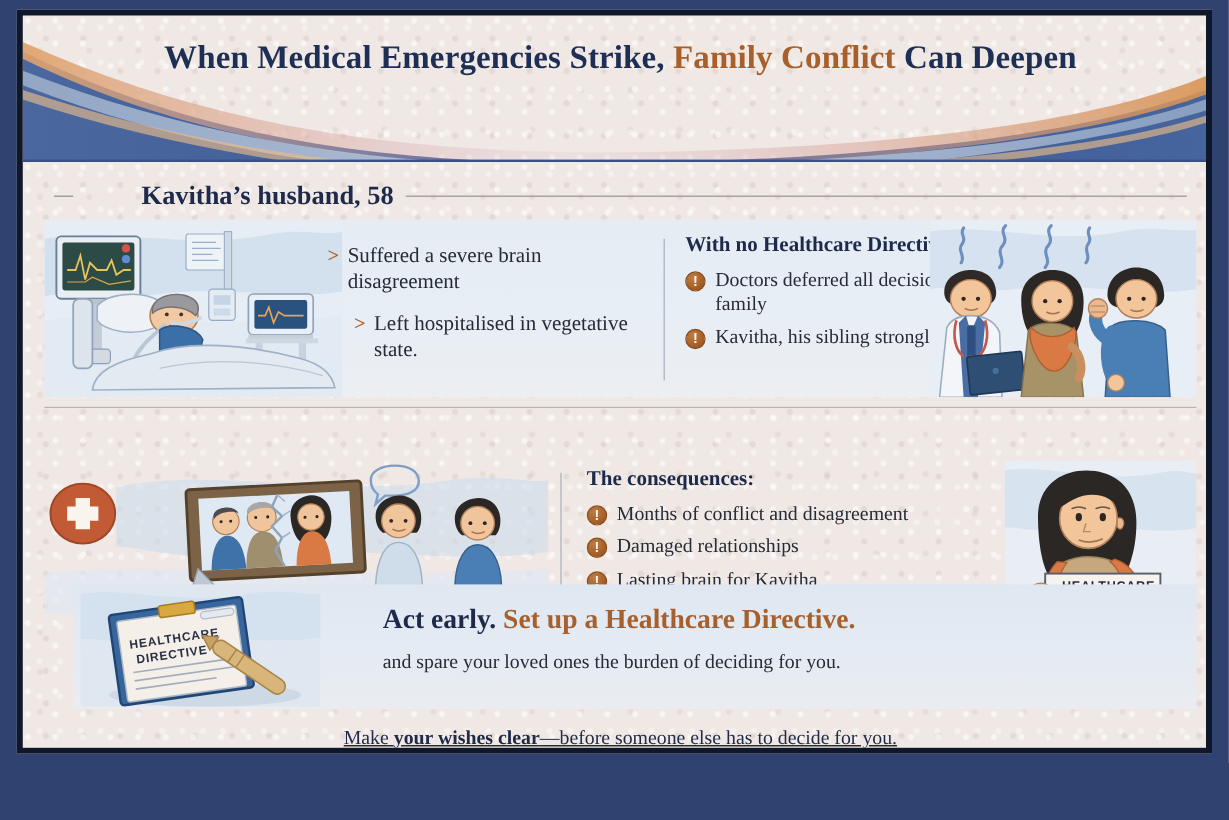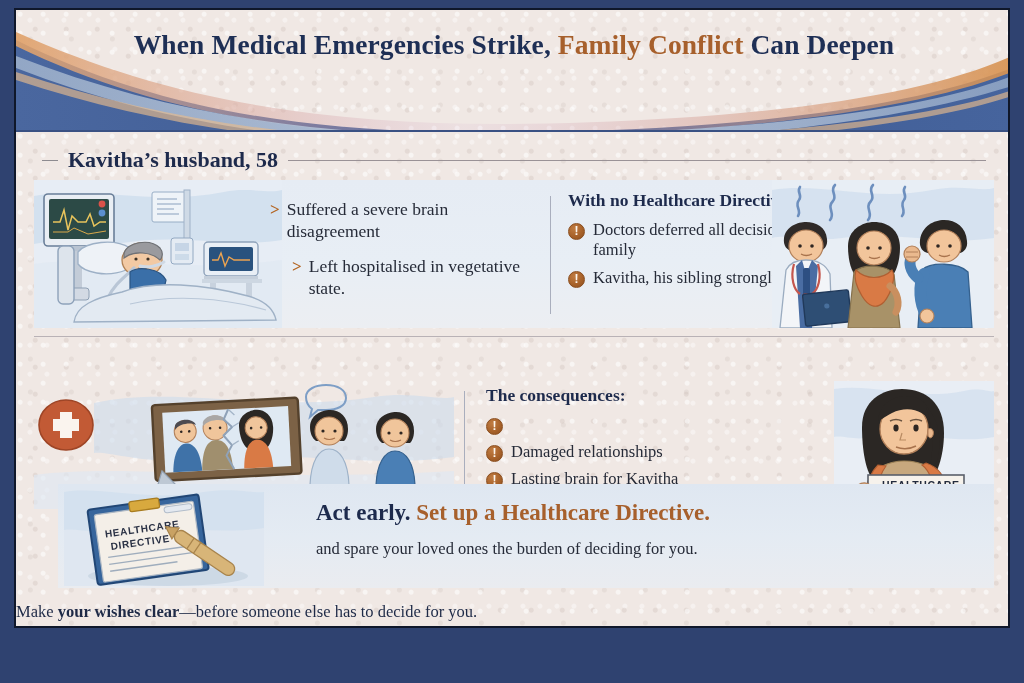--- a/index.html
+++ b/index.html
@@ -18,21 +18,21 @@
   }
 
   
   #poster {
     position: absolute;
     left: 14px;
     top: 8px;
     width: 996px;
     height: 620px;
     background: #efe7e3;
-    border: 2px solid #0f172a;
+    border: 5px solid #0f172a;
     overflow: hidden;
   }
 
   .paper {
     background-color: #f0e8e4;
     background-image:
       radial-gradient(circle at 18% 22%, rgba(255,255,255,.55) 0 2px, transparent 3px),
       radial-gradient(circle at 62% 71%, rgba(198,184,178,.30) 0 2px, transparent 3px),
       radial-gradient(circle at 82% 35%, rgba(255,255,255,.40) 0 2px, transparent 3px),
       radial-gradient(circle at 35% 88%, rgba(200,188,182,.25) 0 2px, transparent 3px);
@@ -105,20 +105,21 @@
   .rule-stub {
     width: 16px; height: 1px;
     background: #8d8b90;
     flex: none;
   }
   #sec1-title {
     font-size: 22px;
     font-weight: bold;
     color: #1d2a4c;
     white-space: nowrap;
+    margin-left: 47px;
   }
   .rule-long {
     flex: 1 1 auto;
     height: 1px;
     background: #9a9296;
   }
 
   
   #row1 {
     position: absolute;
@@ -257,20 +258,22 @@
     font-size: 16.5px;
     color: #262b38;
     line-height: 1.42;
   }
 
   
   #footer {
     position: absolute;
     left: 0; top: 470px;
     width: 996px;
+    text-align: center;
+    text-decoration: underline;
   }
   #footer-text {
     font-size: 16.5px;
     color: #1e2a47;
   }
   #footer-text b { font-weight: bold; }
 </style>
 </head>
 <body>
 
@@ -516,20 +519,21 @@
           <path d="M342,106 C343,84 351,72 361,72 C372,72 380,84 381,106 Z" fill="#4a7fb5" stroke="#35618e" stroke-width="1.2"></path>
         </g>
       </svg>
 
       <div id="row2-vrule"></div>
 
       <div id="row2-right">
         <div class="block-head">The consequences:</div>
         <div class="bang-item">
           <span class="bang">!</span>
+          <span class="bang-text">Months of conflict and disagreement</span>
         </div>
         <div class="bang-item">
           <span class="bang">!</span>
           <span class="bang-text">Damaged relationships</span>
         </div>
         <div class="bang-item">
           <span class="bang">!</span>
           <span class="bang-text">Lasting brain for Kavitha</span>
         </div>
       </div>

